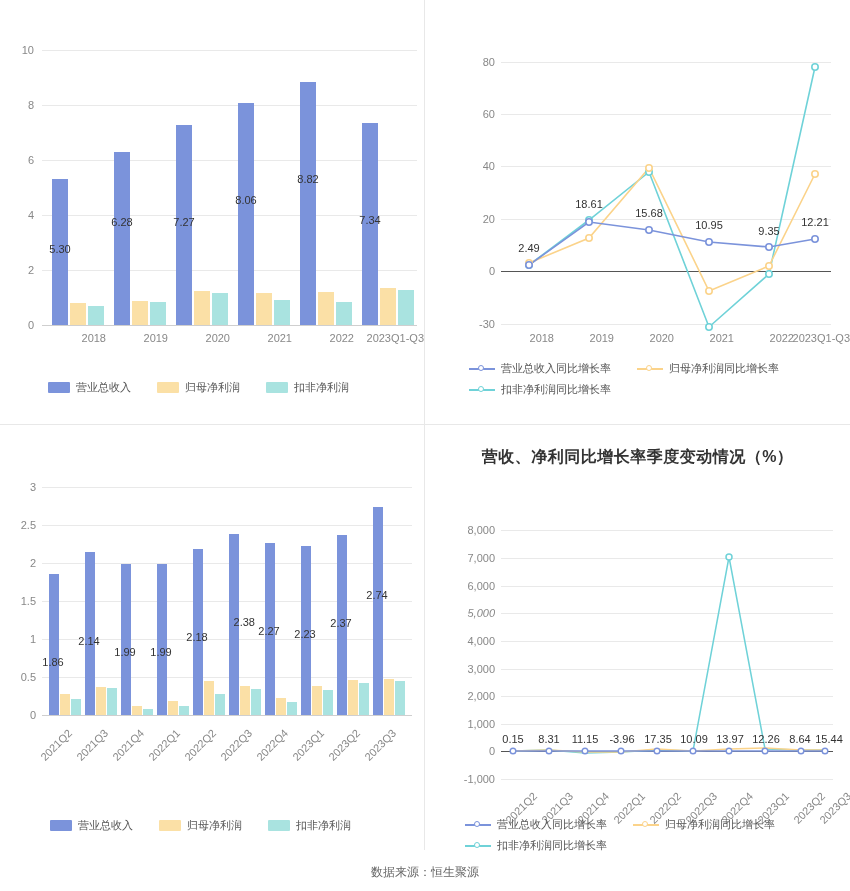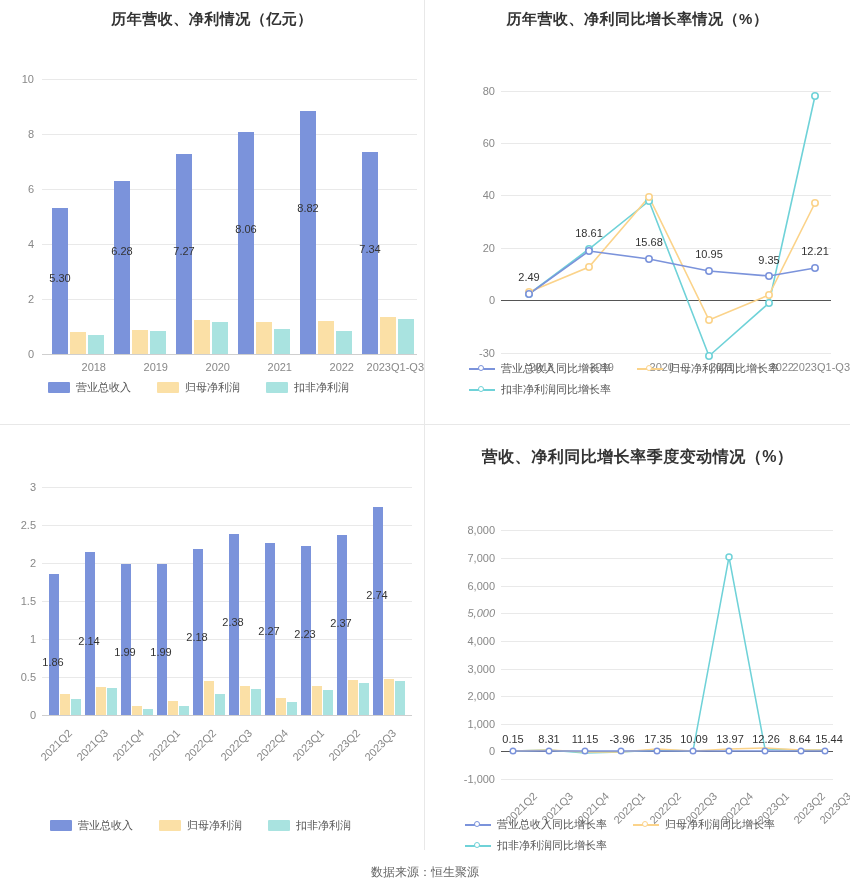--- a/index.html
+++ b/index.html
@@ -88,21 +88,20 @@
     color:#666;
   }
   svg{display:block;}
 </style>
 </head>
 <body>
 
 <div class="grid">
 
   <div class="panel b1">
-    <div class="ptitle">历年营收、净利情况（亿元）</div>
     <div class="plot">
 
       <div class="axis-label" style="left:8px;top:44px;width:26px;">10</div>
       <div class="axis-label" style="left:8px;top:99px;width:26px;">8</div>
       <div class="axis-label" style="left:8px;top:154px;width:26px;">6</div>
       <div class="axis-label" style="left:8px;top:209px;width:26px;">4</div>
       <div class="axis-label" style="left:8px;top:264px;width:26px;">2</div>
       <div class="axis-label" style="left:8px;top:319px;width:26px;">0</div>
 
       <div class="gridline" style="left:42px;top:50px;width:375px;"></div>
@@ -172,21 +171,20 @@
         <span>归母净利润</span>
       </span>
       <span class="lg">
         <span class="swatch c-dnp"></span>
         <span>扣非净利润</span>
       </span>
     </div>
   </div>
 
   <div class="panel b2">
-    <div class="ptitle">历年营收、净利同比增长率情况（%）</div>
     <div class="plot">
 
       <div class="axis-label" style="left:40px;top:56px;width:30px;">80</div>
       <div class="axis-label" style="left:40px;top:108px;width:30px;">60</div>
       <div class="axis-label" style="left:40px;top:160px;width:30px;">40</div>
       <div class="axis-label" style="left:40px;top:213px;width:30px;">20</div>
       <div class="axis-label" style="left:40px;top:265px;width:30px;">0</div>
       <div class="axis-label" style="left:34px;top:318px;width:36px;">-30</div>
 
       <div class="gridline" style="left:76px;top:62px;width:330px;"></div>
@@ -322,21 +320,21 @@
         <div class="bar c-np" style="left:12px;width:10px;height:34.2px;"></div>
         <div class="bar c-dnp" style="left:23px;width:10px;height:21.3px;"></div>
       </div>
       <div class="dlabel" style="left:175px;top:206px;width:44px;">2.18</div>
 
       <div style="position:absolute;left:228px;top:50px;height:240px;width:34px;">
         <div class="bar c-rev" style="left:1px;width:10px;height:180.9px;"></div>
         <div class="bar c-np" style="left:12px;width:10px;height:28.9px;"></div>
         <div class="bar c-dnp" style="left:23px;width:10px;height:25.8px;"></div>
       </div>
-      <div class="dlabel" style="left:211px;top:191px;width:44px;">2.38</div>
+      <div class="dlabel" style="left:211px;top:191px;width:44px;text-align:right;">2.38</div>
 
       <div style="position:absolute;left:264px;top:50px;height:240px;width:34px;">
         <div class="bar c-rev" style="left:1px;width:10px;height:172.5px;"></div>
         <div class="bar c-np" style="left:12px;width:10px;height:16.7px;"></div>
         <div class="bar c-dnp" style="left:23px;width:10px;height:12.9px;"></div>
       </div>
       <div class="dlabel" style="left:247px;top:200px;width:44px;">2.27</div>
 
       <div style="position:absolute;left:300px;top:50px;height:240px;width:34px;">
         <div class="bar c-rev" style="left:1px;width:10px;height:169.5px;"></div>

